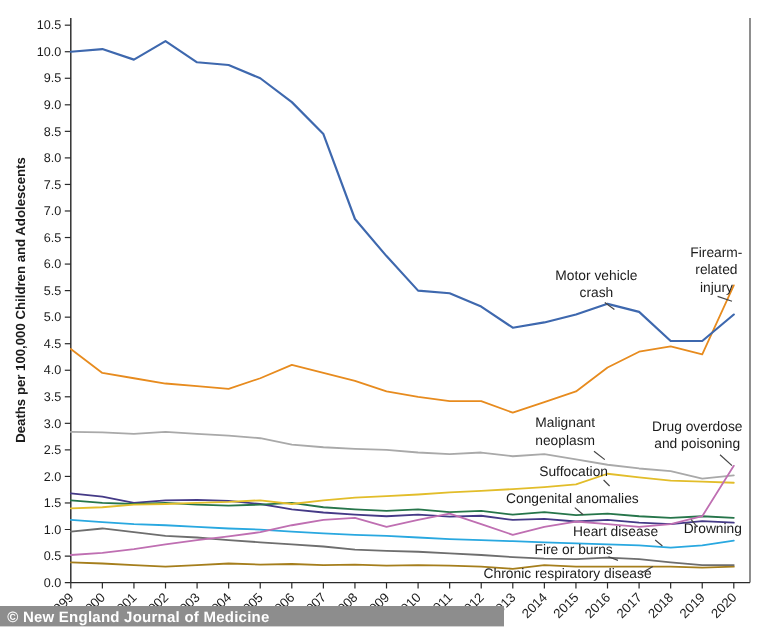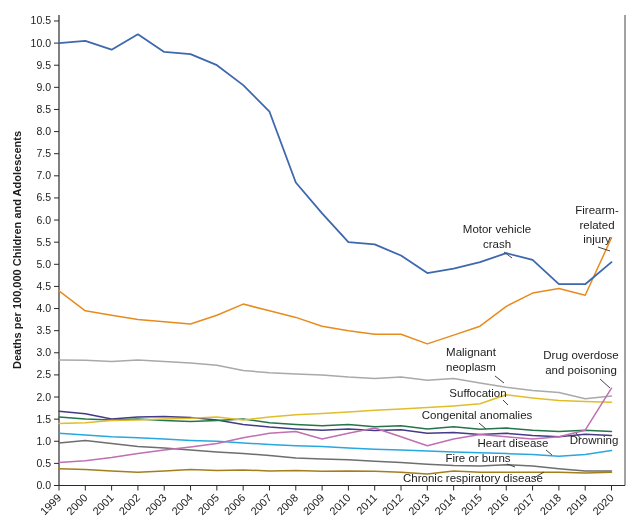--- a/index.html
+++ b/index.html
@@ -158,13 +158,16 @@
       </g>
       <g>
         <text x="478" y="462" text-anchor="middle" font-size="11.5px" fill="#222">Fire or burns</text>
         <line x1="507" y1="464" x2="515" y2="467" stroke="#444" stroke-width="1"></line>
       </g>
       <g>
         <text x="473" y="482" text-anchor="middle" font-size="11.5px" fill="#222">Chronic respiratory disease</text>
         <line x1="534" y1="478" x2="544" y2="472" stroke="#444" stroke-width="1"></line>
       </g>
     </svg>
+  <div class="credit-bar">
+    <span>© New England Journal of Medicine</span>
+  </div>
 </div>
 
 </body></html>

